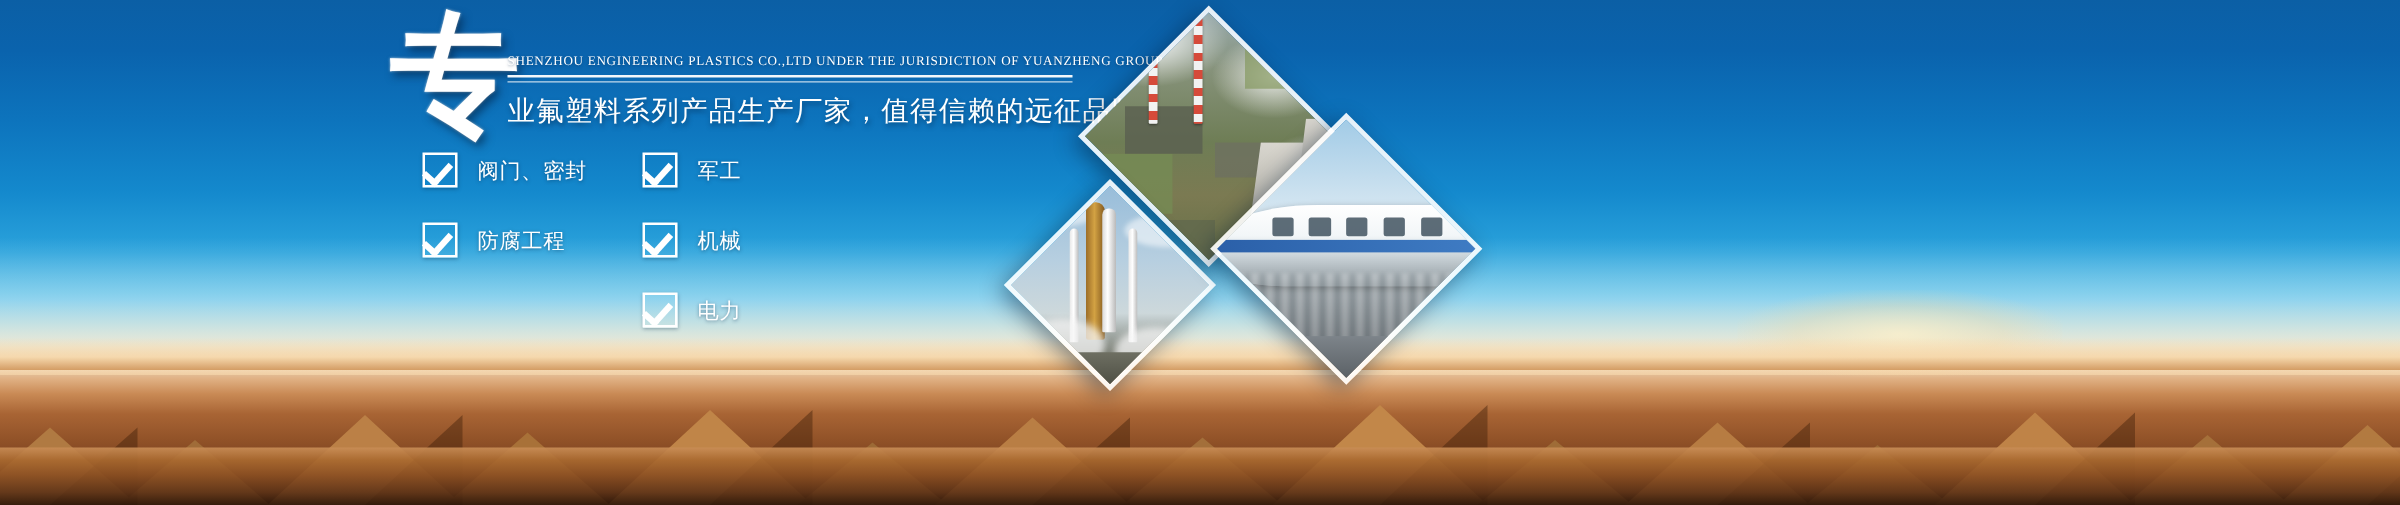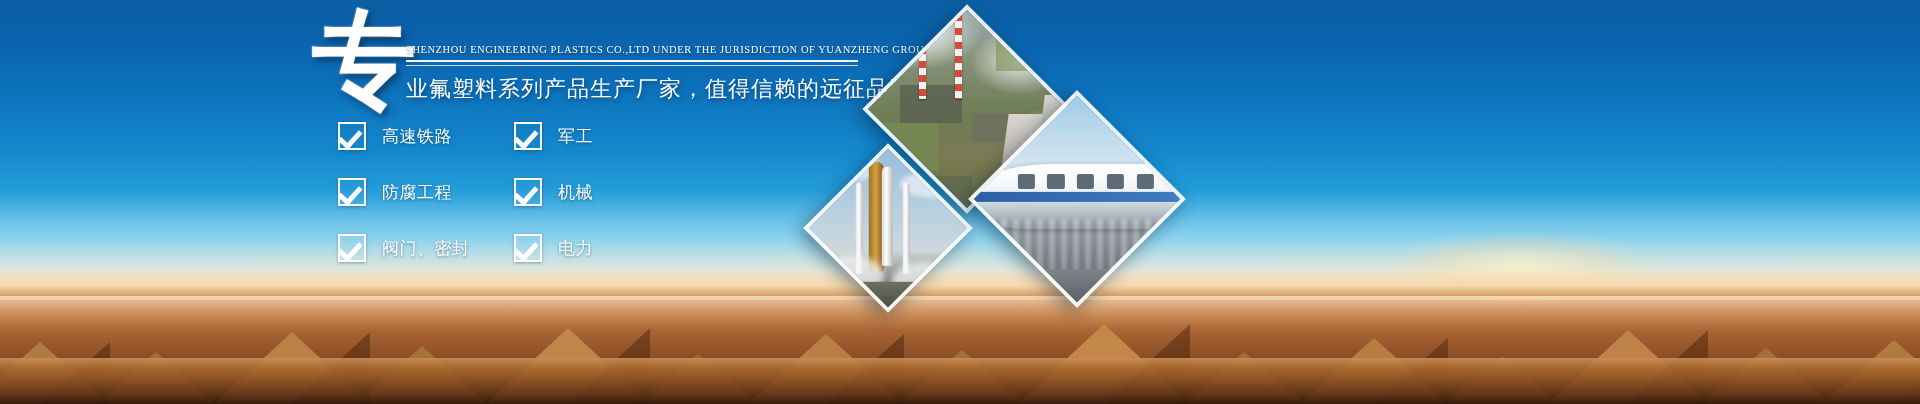--- a/index.html
+++ b/index.html
@@ -227,29 +227,25 @@
     <div class="rule"></div>
   </div>
 
   <div class="cn-slogan">业氟塑料系列产品生产厂家，值得信赖的远征品牌</div>
 
   <div class="checks">
 
     <div class="col col-a">
       <div class="check-item">
         <span class="cbox"></span>
-        <span class="check-label">高速铁路</span>
+        <span class="check-label">阀门、密封</span>
       </div>
       <div class="check-item">
         <span class="cbox"></span>
         <span class="check-label">防腐工程</span>
-      </div>
-      <div class="check-item">
-        <span class="cbox"></span>
-        <span class="check-label">阀门、密封</span>
       </div>
     </div>
 
     <div class="col col-b">
       <div class="check-item">
         <span class="cbox"></span>
         <span class="check-label">军工</span>
       </div>
       <div class="check-item">
         <span class="cbox"></span>

